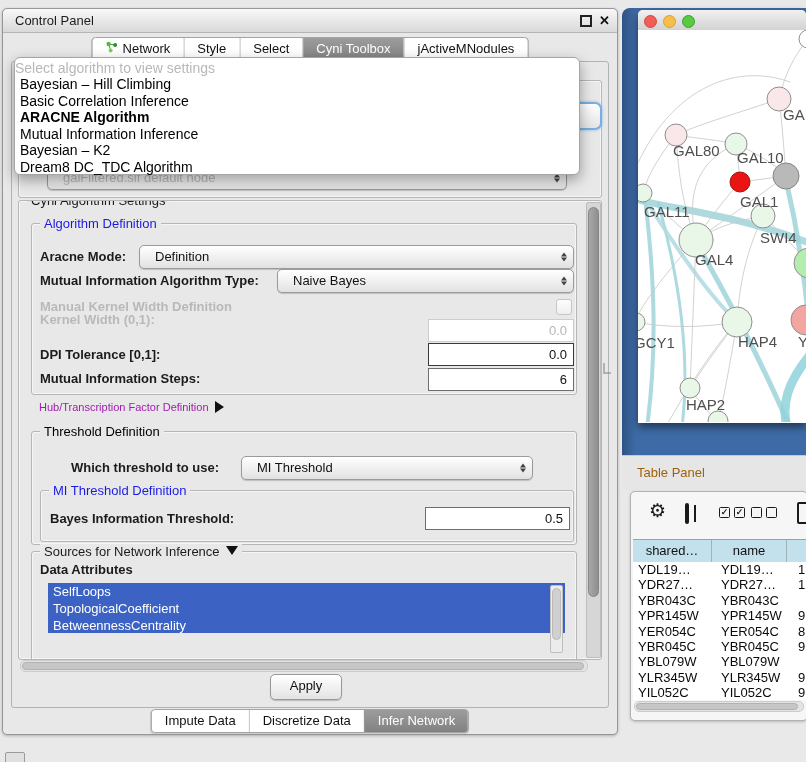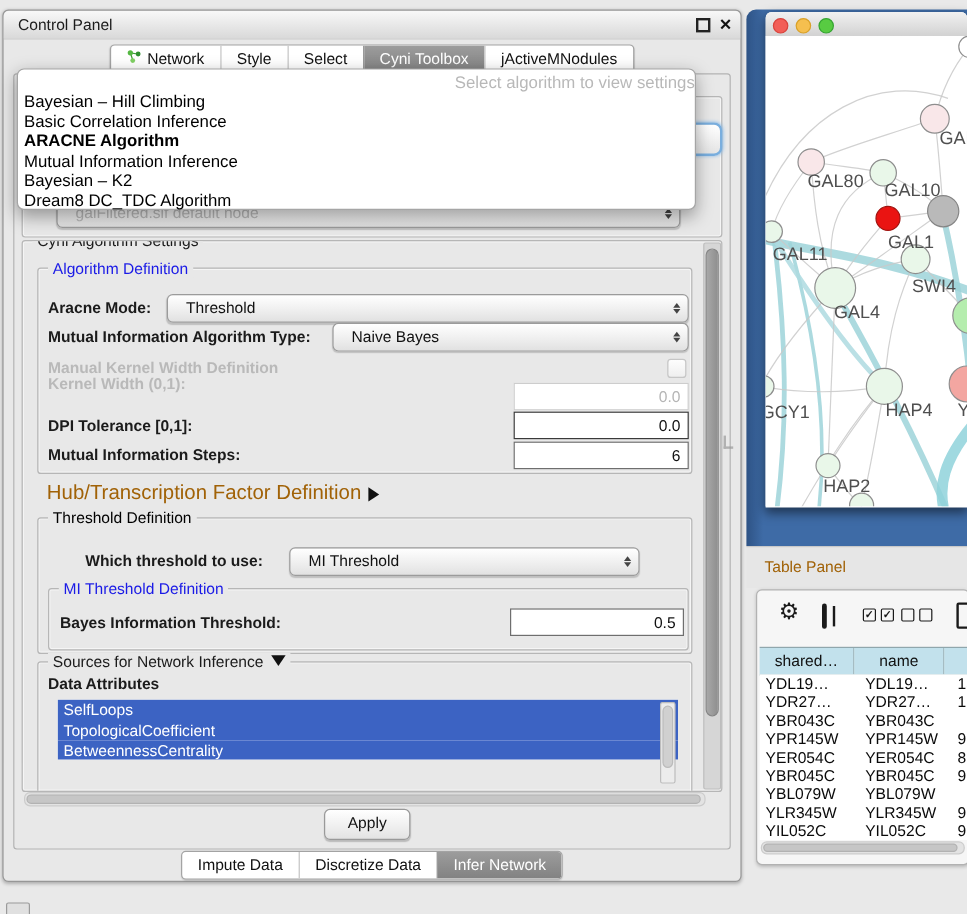--- a/index.html
+++ b/index.html
@@ -29,21 +29,21 @@
   
   #inner-panel{position:absolute;left:8px;top:52px;width:596px;height:645px;
     border:1px solid #b3b3b3;border-radius:3px;background:#e8e8e8}
   .group{position:absolute;border:1px solid #b6b6b6;border-radius:3px;
     box-shadow:inset 0 0 0 1px rgba(255,255,255,.55)}
   .legend{position:absolute;top:-8px;left:8px;background:#e8e8e8;padding:0 4px;
     font-size:13px;white-space:nowrap;line-height:15px}
   .t-blue{color:#1a1ae6}.t-green{color:#000000}.t-black{color:#1b1b1b}
   .flabel{position:absolute;font-weight:bold;font-size:13px;color:#1b1b1b;white-space:nowrap}
   .flabel.dis{color:#b9b9b9}
-  .plain{position:absolute;font-size:17px;color:#a16207;white-space:nowrap}
+  .plain{position:absolute;font-size:11px;color:#a21caf;white-space:nowrap}
   .combo{position:absolute;background:linear-gradient(#ffffff,#ececec 65%,#e1e1e1);
     border:1px solid #9b9b9b;border-radius:5px;font-size:13px;color:#111;
     padding-left:15px;box-shadow:0 1px 1px rgba(0,0,0,.18);line-height:21px;height:22px}
   .arrows{position:absolute;right:6px;top:50%;transform:translateY(-50%);
     display:flex;flex-direction:column;gap:2px}
   .arr-up{width:0;height:0;border:3px solid transparent;border-bottom:4px solid #444;margin-bottom:-1px}
   .arr-dn{width:0;height:0;border:3px solid transparent;border-top:4px solid #444}
   .tfield{position:absolute;background:#fff;font-size:13px;text-align:right;
     padding-right:6px;line-height:21px;height:21px;color:#111}
   .checkbox{position:absolute;width:14px;height:14px;border:1px solid #c6c6c6;
@@ -57,21 +57,21 @@
   .vthumb{position:absolute;left:1px;right:1px;background:linear-gradient(90deg,#a8a8a8,#8f8f8f);
     border-radius:6px;border:1px solid #868686}
   .hscroll{position:absolute;background:#e3e3e3;border:1px solid #cccccc;border-radius:5px}
   .hthumb{position:absolute;top:1px;bottom:1px;background:#c6c6c6;border-radius:5px;border:1px solid #b2b2b2}
   
   #attr-list{position:absolute;background:#fff;overflow:hidden}
   .attr-item{background:#3c63c3;color:#fff;font-size:13px;line-height:17px;padding-left:5px;white-space:nowrap}
   
   #algo-popup{position:absolute;left:14px;top:57px;width:564px;height:116px;background:#fff;
     border:1px solid #a5a5a5;border-radius:6px;box-shadow:0 5px 14px rgba(0,0,0,.35);z-index:60}
-  .pp-ph{text-align:right;font-size:14px;color:#b8b8b8;margin-top:2px;line-height:16px}
+  .pp-ph{text-align:left;font-size:14px;color:#b8b8b8;margin-top:2px;line-height:16px}
   .pp-item{font-size:14px;color:#000;line-height:16.5px;padding-left:5px;white-space:nowrap}
   .pp-item.b{font-weight:bold}
   
   #apply-btn{position:absolute;left:258px;top:612px;width:70px;height:24px;
     background:linear-gradient(#ffffff,#e3e3e3);border:1px solid #999;border-radius:5px;
     font-size:13px;color:#111;text-align:center;line-height:22px;box-shadow:0 1px 1px rgba(0,0,0,.2)}
   
   #network-frame{position:absolute;left:622px;top:8px;width:184px;height:447px;
     background:linear-gradient(90deg,#2e5385 0px,#3e6ba6 14px);border-radius:8px 0 0 0}
   #mac-window{position:absolute;left:16px;top:2px;width:168px;height:413px;
@@ -148,21 +148,21 @@
         </span>
     </div>
 
     <div class="group" style="left:6px;top:138px;width:582px;height:458px;overflow:hidden">
       <span class="legend t-black">Cyni Algorithm Settings</span>
 
       <div class="group" style="left:12px;top:22px;width:544px;height:170px">
         <span class="legend t-blue">Algorithm Definition</span>
         <span class="flabel" style="left:8px;top:25px">Aracne Mode:</span>
         <div class="combo" style="left:107px;top:21px;width:418px">
-          <span>Threshold</span>
+          <span>Definition</span>
           <span class="arrows">
               <span class="arr-up"></span>
               <span class="arr-dn"></span>
             </span>
         </div>
         <span class="flabel" style="left:8px;top:49px">Mutual Information Algorithm Type:</span>
         <div class="combo" style="left:245px;top:45px;width:280px">
           <span>Naive Bayes</span>
           <span class="arrows">
               <span class="arr-up"></span>

